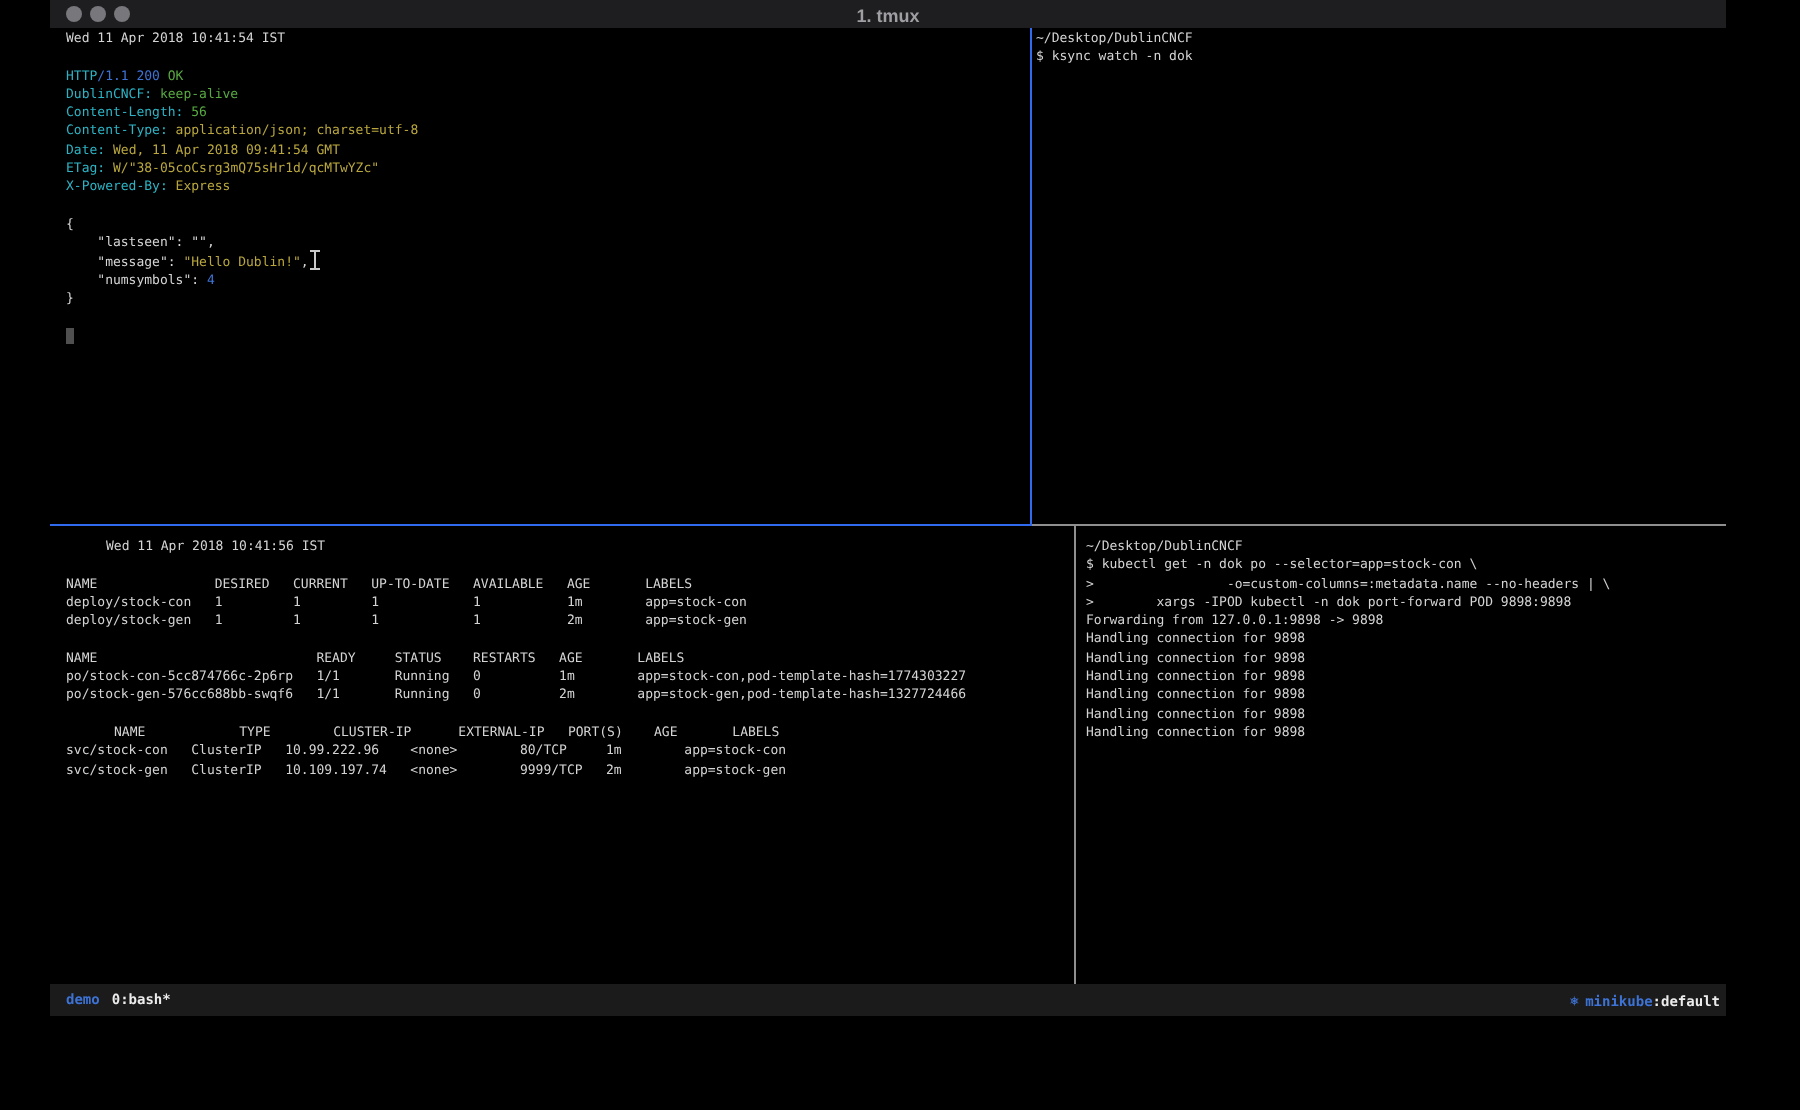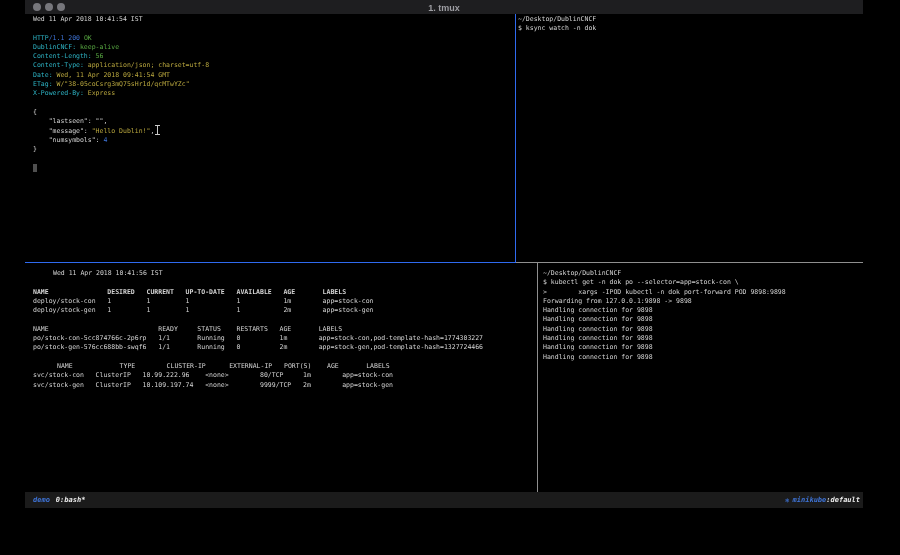--- a/index.html
+++ b/index.html
@@ -32,21 +32,21 @@
 
   .ibeam { position:absolute; left:130px; top:111px; width:5px; height:10px; }
   .ibeam::before { content:""; position:absolute; left:2px; top:0; bottom:0; width:1px; background:#c9c9c9; }
   .ibeam::after { content:""; position:absolute; left:0; top:0; width:5px; height:1px; background:#c9c9c9; box-shadow:0 9px 0 #c9c9c9; }
 
   .statusbar {
     position:absolute; bottom:0; left:0; right:0; height:16px; box-sizing:border-box;
     background:var(--statusbar_bg); display:flex; justify-content:space-between; align-items:center;
     padding:0 3px 0 8px; font-size:7px;
   }
-  .sb-left, .sb-right { display:flex; align-items:flex-start;font-style:italic; }
+  .sb-left, .sb-right { display:flex; align-items:flex-end; }
   .sb-session { color:var(--blue); font-weight:bold; margin-right:6px; }
   .sb-window { color:#ececec; font-weight:bold; }
   .sb-icon { color:var(--blue); margin-right:3px; font-size:8px; }
   .sb-context { color:var(--blue); font-weight:bold; }
   .sb-ns { color:#ececec; font-weight:bold; }
 </style>
 </head>
 <body>
 
 <div class="screen">
@@ -83,36 +83,37 @@
         </div>
 
       <div class="pane-content" style="left:493px; top:1px;">
           <div class="tline"><span style="color: var(--fg);">~/Desktop/DublinCNCF</span></div>
           <div class="tline"><span style="color: var(--fg);">$ ksync watch -n dok</span></div>
         </div>
 
       <div class="pane-content" style="left:8px; top:255px;">
           <div class="tline"><span style="color: var(--fg); padding-left: 20px;">Wed 11 Apr 2018 10:41:56 IST</span></div>
           <div class="tline">&nbsp;</div>
-          <div class="tline"><span style="color: var(--fg); font-weight: bold;">NAME               DESIRED   CURRENT   UP-TO-DATE   AVAILABLE   AGE       LABELS</span></div>
+          <div class="tline"><span style="color: var(--fg);">NAME               DESIRED   CURRENT   UP-TO-DATE   AVAILABLE   AGE       LABELS</span></div>
           <div class="tline"><span style="color: var(--fg);">deploy/stock-con   1         1         1            1           1m        app=stock-con</span></div>
           <div class="tline"><span style="color: var(--fg);">deploy/stock-gen   1         1         1            1           2m        app=stock-gen</span></div>
           <div class="tline">&nbsp;</div>
           <div class="tline"><span style="color: var(--fg);">NAME                            READY     STATUS    RESTARTS   AGE       LABELS</span></div>
           <div class="tline"><span style="color: var(--fg);">po/stock-con-5cc874766c-2p6rp   1/1       Running   0          1m        app=stock-con,pod-template-hash=1774303227</span></div>
           <div class="tline"><span style="color: var(--fg);">po/stock-gen-576cc688bb-swqf6   1/1       Running   0          2m        app=stock-gen,pod-template-hash=1327724466</span></div>
           <div class="tline">&nbsp;</div>
           <div class="tline"><span style="color: var(--fg); padding-left: 24px;">NAME            TYPE        CLUSTER-IP      EXTERNAL-IP   PORT(S)    AGE       LABELS</span></div>
           <div class="tline"><span style="color: var(--fg);">svc/stock-con   ClusterIP   10.99.222.96    &lt;none&gt;        80/TCP     1m        app=stock-con</span></div>
           <div class="tline"><span style="color: var(--fg);">svc/stock-gen   ClusterIP   10.109.197.74   &lt;none&gt;        9999/TCP   2m        app=stock-gen</span></div>
         </div>
 
       <div class="pane-content" style="left:518px; top:255px;">
           <div class="tline"><span style="color: var(--fg);">~/Desktop/DublinCNCF</span></div>
           <div class="tline"><span style="color: var(--fg);">$ kubectl get -n dok po --selector=app=stock-con \</span></div>
+          <div class="tline"><span style="color: var(--fg);">&gt;                 -o=custom-columns=:metadata.name --no-headers | \</span></div>
           <div class="tline"><span style="color: var(--fg);">&gt;        xargs -IPOD kubectl -n dok port-forward POD 9898:9898</span></div>
           <div class="tline"><span style="color: var(--fg);">Forwarding from 127.0.0.1:9898 -&gt; 9898</span></div>
           <div class="tline"><span style="color: var(--fg);">Handling connection for 9898</span></div>
           <div class="tline"><span style="color: var(--fg);">Handling connection for 9898</span></div>
           <div class="tline"><span style="color: var(--fg);">Handling connection for 9898</span></div>
           <div class="tline"><span style="color: var(--fg);">Handling connection for 9898</span></div>
           <div class="tline"><span style="color: var(--fg);">Handling connection for 9898</span></div>
           <div class="tline"><span style="color: var(--fg);">Handling connection for 9898</span></div>
         </div>
 

